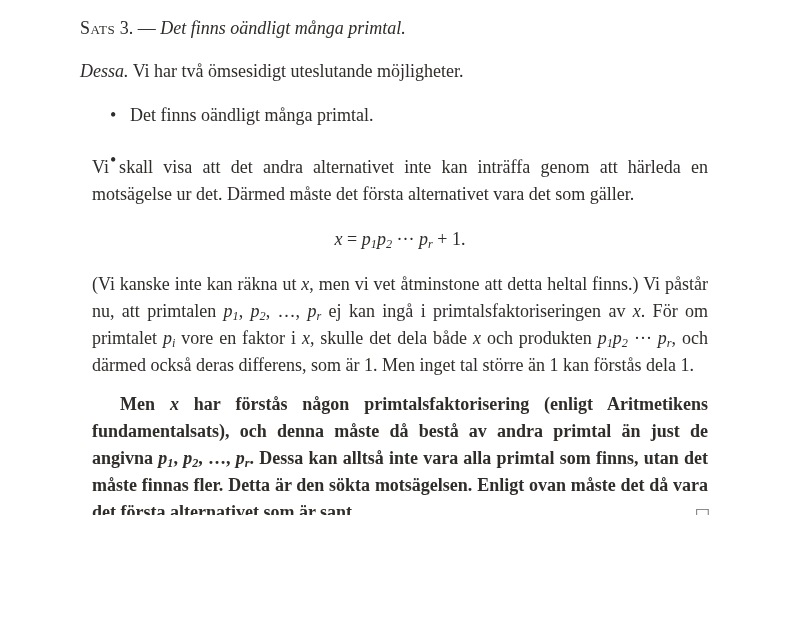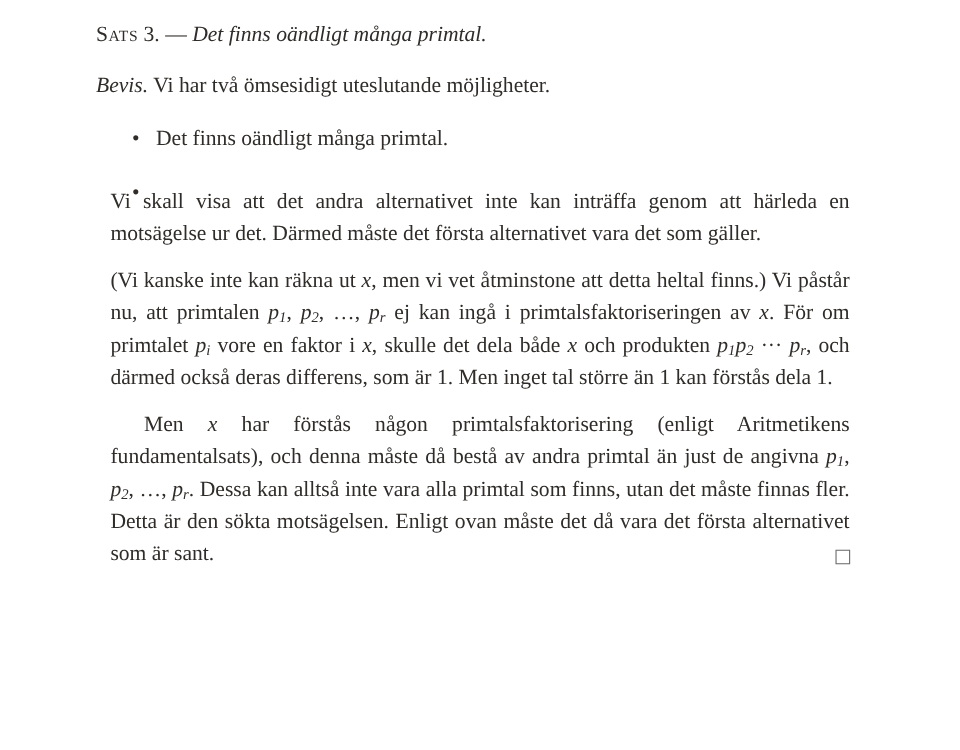--- a/index.html
+++ b/index.html
@@ -29,53 +29,54 @@
   .bullet-list { margin: 0 0 25px 0; padding: 0; list-style: none; }
   .bullet-item { position: relative; padding-left: 50px; margin: 0 0 18px 0; }
   .bullet-item:last-child { margin-bottom: 0; }
   .bullet-marker { position: absolute; left: 30px; top: 0; }
   .body-para { margin: 12px; text-align: justify; }
   .indent { text-indent: 28px; }
   .equation {
     margin: 18px 0;
     text-align: center;
   }
-  .qed-holder { position: relative; }
+  .qed-holder { position: relative; font-weight: bold; }
   .qed {
     position: absolute;
     right: -2px;
     bottom: 5px;
     font-family: "DejaVu Sans", sans-serif;
     font-size: 16px;
     line-height: 14px;
     color: #6a6a6a;
   }
 </style>
 </head>
 <body>
 
 <div class="page">
 
   <p class="heading"><span class="sc">Sats</span> 3. — <i>Det finns oändligt många primtal.</i></p>
 
-  <p class="proof-lead"><i>Bevis.</i>  Vi har två ömsesidigt uteslutande möjligheter.</p>
+  <p class="proof-lead"><i>Dessa.</i>  Vi har två ömsesidigt uteslutande möjligheter.</p>
 
   <ul class="bullet-list">
     <li class="bullet-item">
       <span class="bullet-marker">•</span>
       <span>Det finns oändligt många primtal.</span>
     </li>
     <li class="bullet-item">
       <span class="bullet-marker">•</span>
     </li>
   </ul>
 
   <p class="body-para">Vi skall visa att det andra alternativet inte kan inträffa genom att härleda en motsägelse ur det. Därmed måste det första alternativet vara det som gäller.</p>
 
 
+  <div class="equation"><i>x</i> = <i>p</i><sub>1</sub><i>p</i><sub>2</sub> ··· <i>p</i><sub>r</sub> + 1.</div>
 
   <p class="body-para">(Vi kanske inte kan räkna ut <i>x</i>, men vi vet åtminstone att detta heltal finns.) Vi påstår nu, att primtalen <i>p</i><sub>1</sub>, <i>p</i><sub>2</sub>, …, <i>p</i><sub>r</sub> ej kan ingå i primtalsfaktoriseringen av <i>x</i>. För om primtalet <i>p</i><sub>i</sub> vore en faktor i <i>x</i>, skulle det dela både <i>x</i> och produkten <i>p</i><sub>1</sub><i>p</i><sub>2</sub> ··· <i>p</i><sub>r</sub>, och därmed också deras differens, som är 1. Men inget tal större än 1 kan förstås dela 1.</p>
 
   <p class="body-para indent qed-holder">
     <span>Men <i>x</i> har förstås någon primtalsfaktorisering (enligt Aritmetikens fundamentalsats), och denna måste då bestå av andra primtal än just de angivna <i>p</i><sub>1</sub>, <i>p</i><sub>2</sub>, …, <i>p</i><sub>r</sub>. Dessa kan alltså inte vara alla primtal som finns, utan det måste finnas fler. Detta är den sökta motsägelsen. Enligt ovan måste det då vara det första alternativet som är sant.</span>
     <span class="qed">□</span>
   </p>
 
 </div>
 

